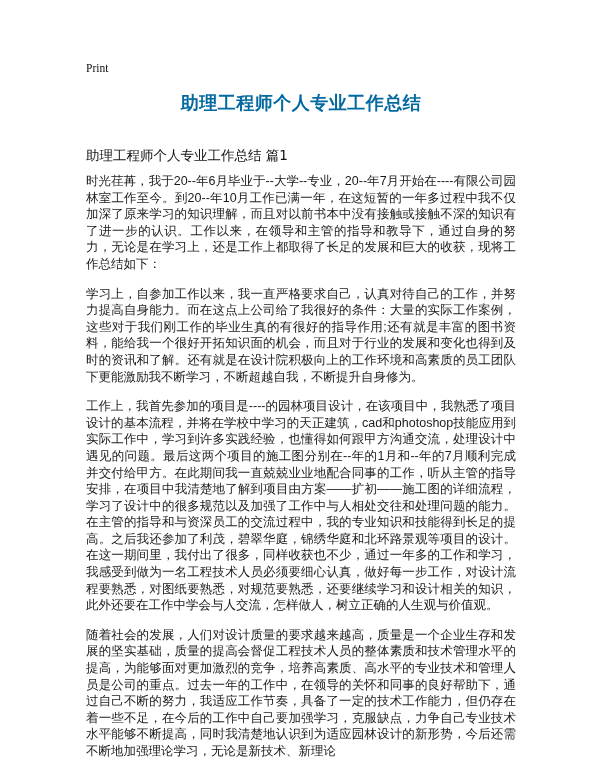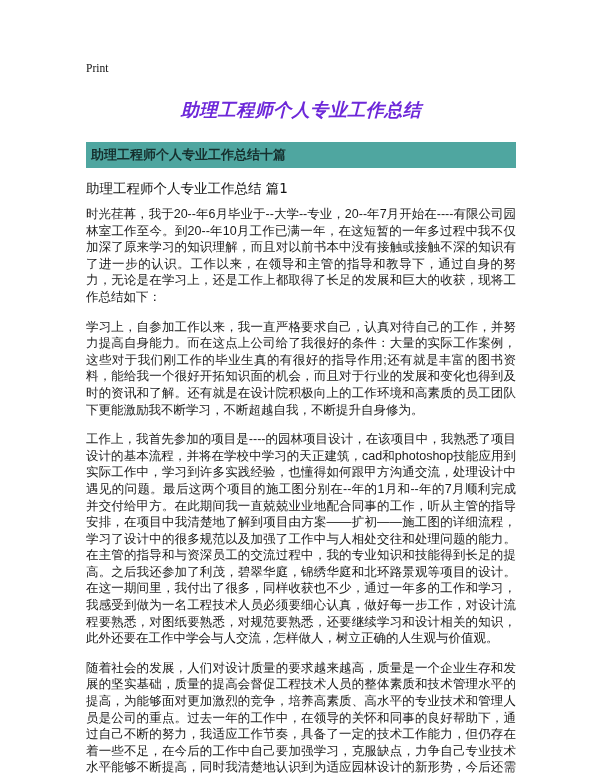--- a/index.html
+++ b/index.html
@@ -19,32 +19,31 @@
     width: 600px;
     height: 776px;
     padding: 58px 84px 30px 86px;
     background: #ffffff;
   }
   .print-label {
     display: inline-block;
     font-size: 11.5px;
     color: #111111;
     cursor: pointer;
-    margin-bottom: 18px;
+    margin-bottom: 11px;
     font-family: "Liberation Serif", serif;
   }
   .doc-title {
     text-align: center;
     font-size: 18px;
     font-weight: bold;
-    color: #6d28d9;
-    margin: 6px 0 20px 0;
+    color: #0369a1;
+    margin: 6px 0 32px 0;
     font-family: "DejaVu Sans", sans-serif;
     letter-spacing: 0.5px;
-    font-style: italic;
   }
   .banner {
     background: #4fa6a0;
     color: #16302e;
     font-weight: bold;
     font-size: 13px;
     padding: 4px 5px;
     margin: 0 0 12px 0;
     font-family: "DejaVu Sans", sans-serif;
   }
@@ -69,21 +68,20 @@
 </style>
 </head>
 <body>
 
 <div class="page">
 
   <span class="print-label">Print</span>
 
   <h1 class="doc-title">助理工程师个人专业工作总结</h1>
 
-  <div class="banner">助理工程师个人专业工作总结十篇</div>
 
   <h2 class="section-heading">助理工程师个人专业工作总结 篇1</h2>
 
   <div class="body-text">
     <p>时光荏苒，我于20--年6月毕业于--大学--专业，20--年7月开始在----有限公司园林室工作至今。到20--年10月工作已满一年，在这短暂的一年多过程中我不仅加深了原来学习的知识理解，而且对以前书本中没有接触或接触不深的知识有了进一步的认识。工作以来，在领导和主管的指导和教导下，通过自身的努力，无论是在学习上，还是工作上都取得了长足的发展和巨大的收获，现将工作总结如下：</p>
     <p>学习上，自参加工作以来，我一直严格要求自己，认真对待自己的工作，并努力提高自身能力。而在这点上公司给了我很好的条件：大量的实际工作案例，这些对于我们刚工作的毕业生真的有很好的指导作用;还有就是丰富的图书资料，能给我一个很好开拓知识面的机会，而且对于行业的发展和变化也得到及时的资讯和了解。还有就是在设计院积极向上的工作环境和高素质的员工团队下更能激励我不断学习，不断超越自我，不断提升自身修为。</p>
     <p>工作上，我首先参加的项目是----的园林项目设计，在该项目中，我熟悉了项目设计的基本流程，并将在学校中学习的天正建筑，cad和photoshop技能应用到实际工作中，学习到许多实践经验，也懂得如何跟甲方沟通交流，处理设计中遇见的问题。最后这两个项目的施工图分别在--年的1月和--年的7月顺利完成并交付给甲方。在此期间我一直兢兢业业地配合同事的工作，听从主管的指导安排，在项目中我清楚地了解到项目由方案——扩初——施工图的详细流程，学习了设计中的很多规范以及加强了工作中与人相处交往和处理问题的能力。在主管的指导和与资深员工的交流过程中，我的专业知识和技能得到长足的提高。之后我还参加了利茂，碧翠华庭，锦绣华庭和北环路景观等项目的设计。在这一期间里，我付出了很多，同样收获也不少，通过一年多的工作和学习，我感受到做为一名工程技术人员必须要细心认真，做好每一步工作，对设计流程要熟悉，对图纸要熟悉，对规范要熟悉，还要继续学习和设计相关的知识，此外还要在工作中学会与人交流，怎样做人，树立正确的人生观与价值观。</p>
     <p>随着社会的发展，人们对设计质量的要求越来越高，质量是一个企业生存和发展的坚实基础，质量的提高会督促工程技术人员的整体素质和技术管理水平的提高，为能够面对更加激烈的竞争，培养高素质、高水平的专业技术和管理人员是公司的重点。过去一年的工作中，在领导的关怀和同事的良好帮助下，通过自己不断的努力，我适应工作节奏，具备了一定的技术工作能力，但仍存在着一些不足，在今后的工作中自己要加强学习，克服缺点，力争自己专业技术水平能够不断提高，同时我清楚地认识到为适应园林设计的新形势，今后还需不断地加强理论学习，无论是新技术、新理论</p>
   </div>
 

